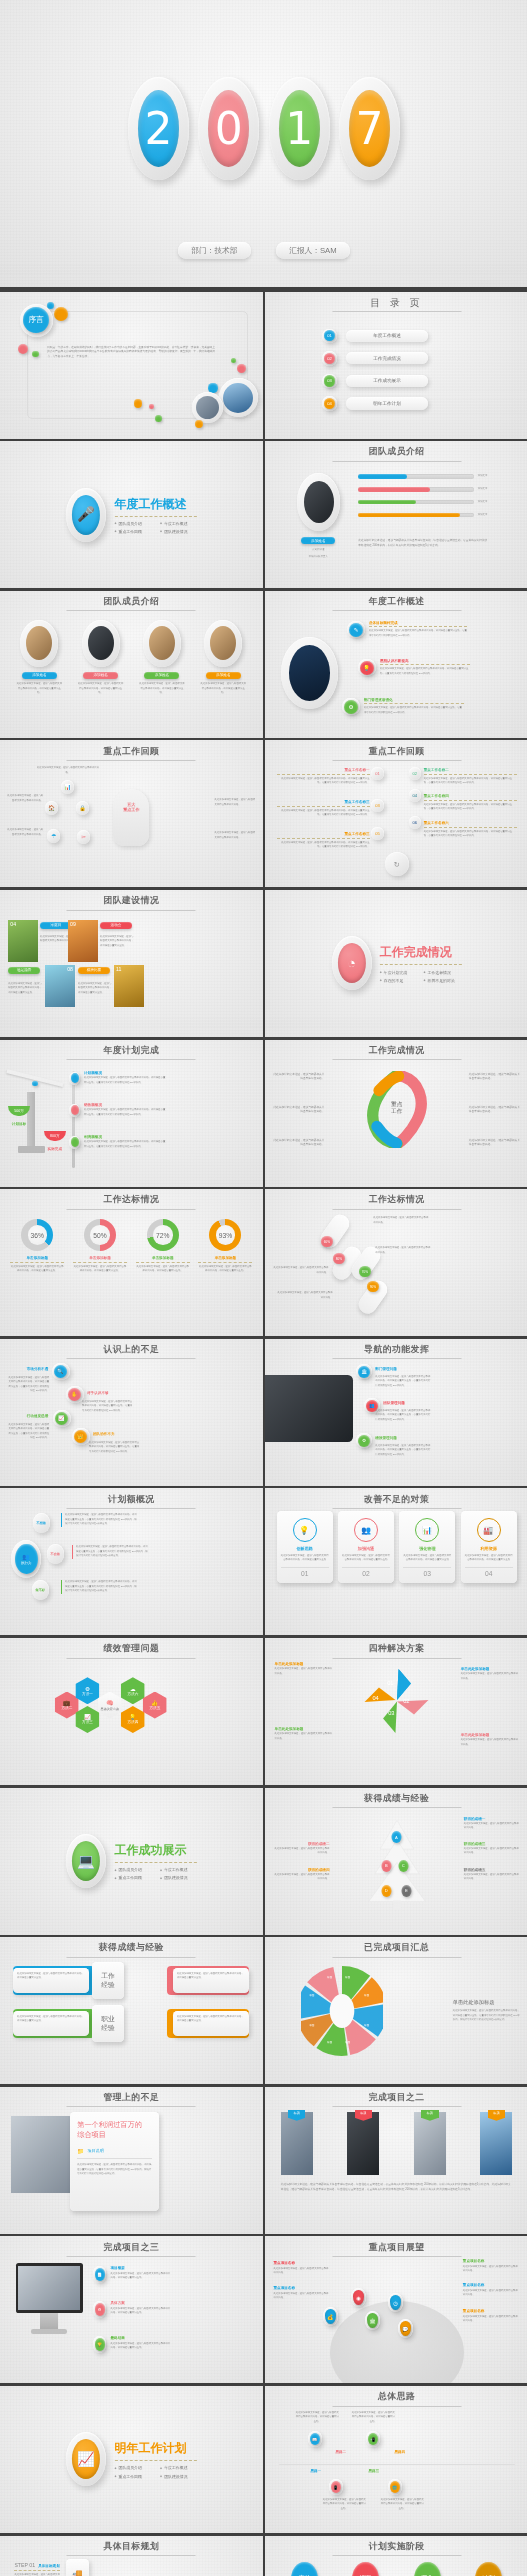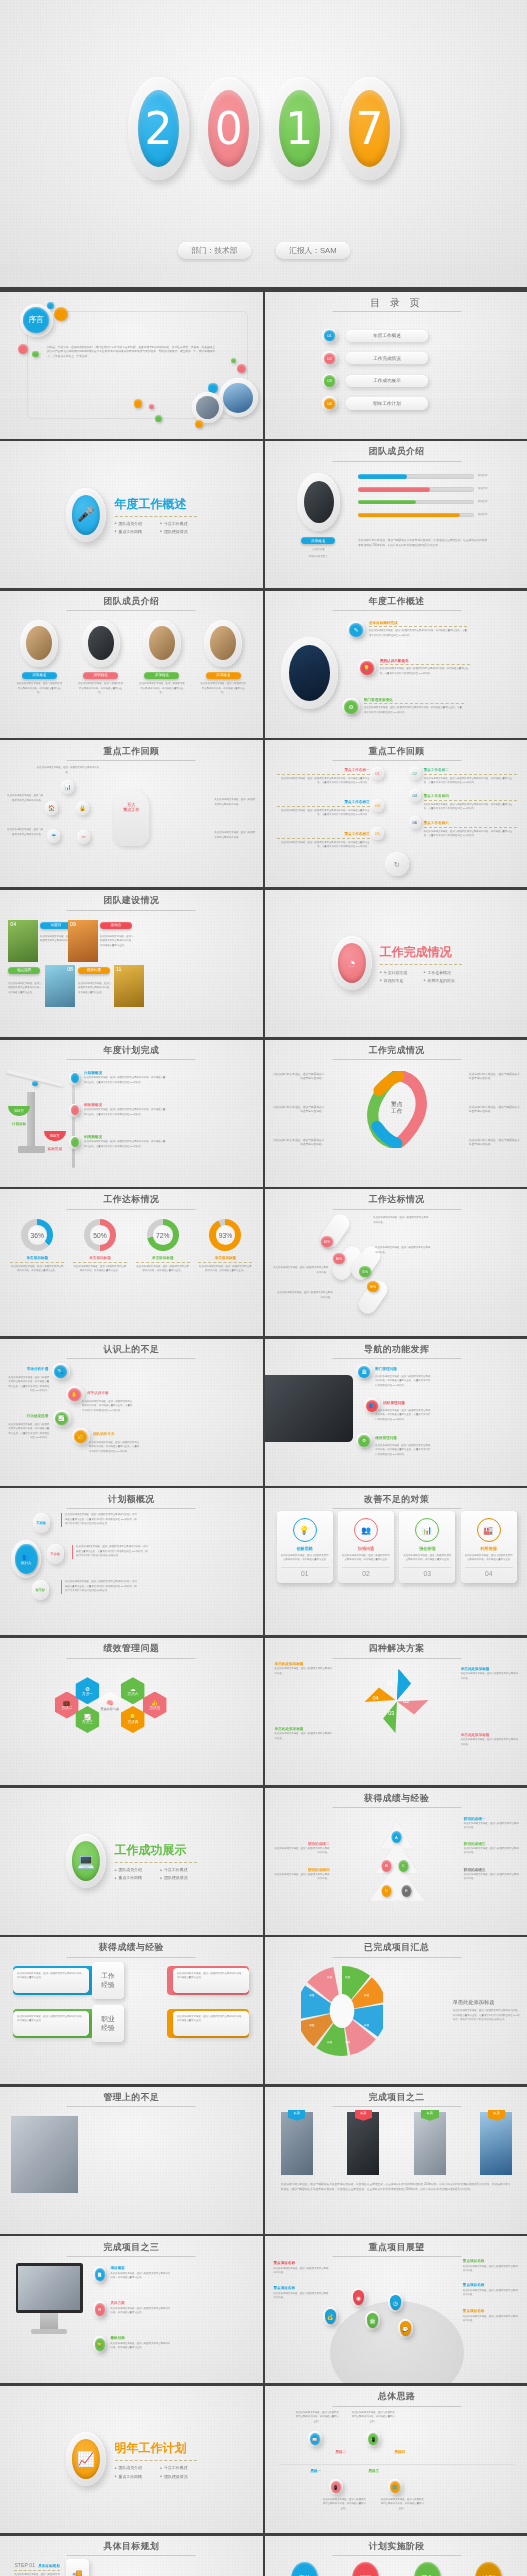--- a/index.html
+++ b/index.html
@@ -876,20 +876,32 @@
       <div style="position:absolute;right:8.2px;top:62px;width:67px;">
         <div style="font-size:5.2px;color:#6b6b6b;">单击此处添加标题</div>
         <div class="tiny" style="margin-top:3.1px;">此处添加详细文本描述，建议与标题相关并符合整体语言风格，语言描述尽量简洁生动，尽量将每页幻灯片的字数控制在 200字以内，据统计每页幻灯片的最好控制在5分钟之内。</div>
       </div>
     </div>
 
     <div class="slide">
       <div class="s-title">管理上的不足</div>
       <div class="s-rule"></div>
       <div class="photo desk" style="position:absolute;left:11.3px;top:29px;width:67px;height:77px;"></div>
+      <div class="card" style="position:absolute;left:70px;top:25px;width:89px;height:99px;padding:8.2px 7.2px;">
+        <div style="font-size:7.2px;color:#ef6f78;line-height:1.45;">
+          <div>第一个利润过百万的</div>
+          <div>综合项目</div>
+        </div>
+        <div style="display:flex;align-items:center;gap:3.1px;margin-top:7.2px;">
+          <span style="color:#18a6e0;font-size:5.7px;">📁</span>
+          <span style="color:#18a6e0;font-size:4.1px;">项目说明</span>
+        </div>
+        <div style="border-top:0.5px solid #dddddd;margin:4.1px 0 4.1px;"></div>
+        <div class="tiny">此处添加详细文本描述，建议与标题相关并符合整体语言风格，语言描述尽量简洁生动，尽量将每页幻灯片的字数控制在 200字以内，据统计每页幻灯片的最好控制在5分钟之内。</div>
+      </div>
     </div>
 
     <div class="slide">
       <div class="s-title">完成项目之二</div>
       <div class="s-rule"></div>
       <div style="position:absolute;left:15.5px;right:15.5px;top:25px;display:flex;justify-content:space-between;">
         <div style="position:relative;">
           <div class="photo" style="width:32px;height:63px;"></div>
           <div class="flag bg-blue" style="position:absolute;left:7.2px;top:-2.1px;width:17.5px;">标题</div>
         </div>

